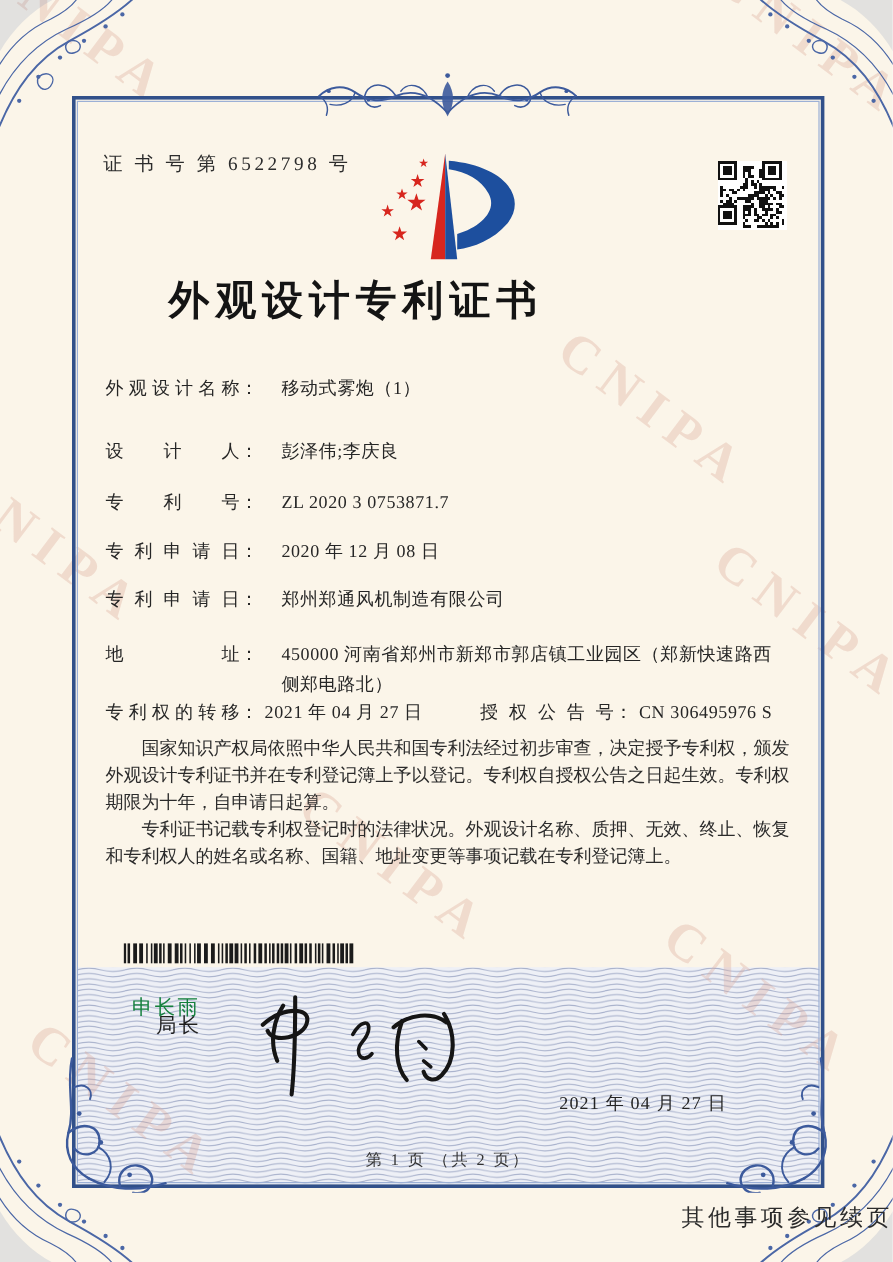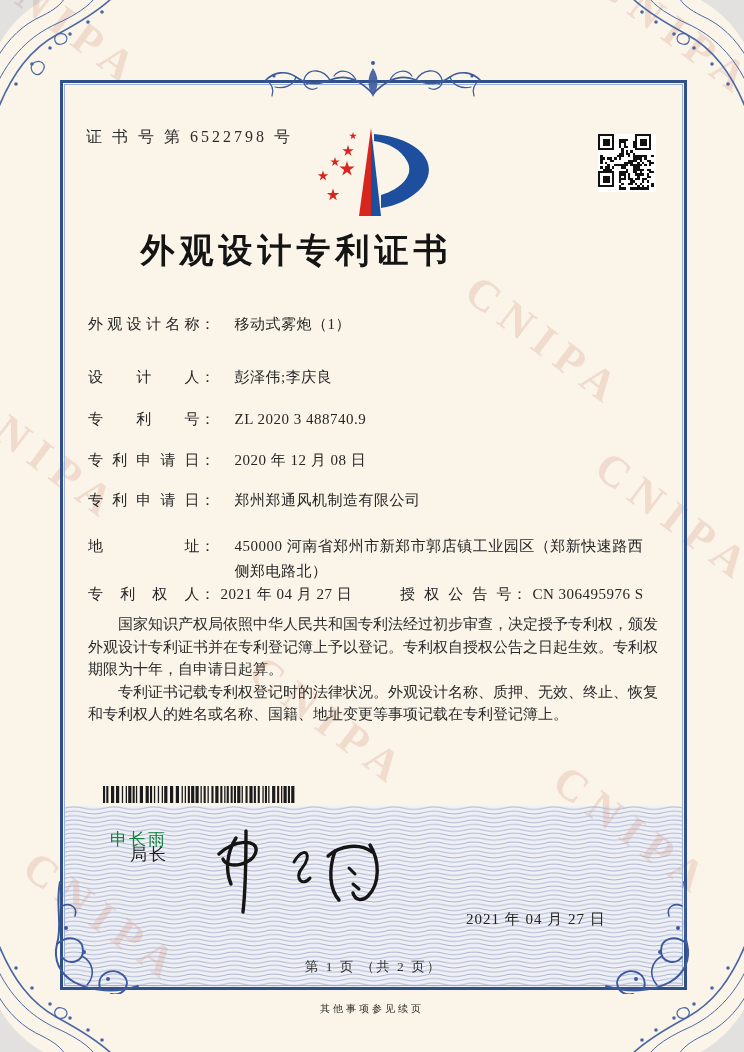--- a/index.html
+++ b/index.html
@@ -53,21 +53,21 @@
 
   .barcode{position:absolute;left:103px;top:786px;width:194px;height:17px;}
 
   .sig-title{position:absolute;left:110px;top:843px;font-size:17px;letter-spacing:2px;color:#1f1f1f;margin-left:20px;}
   .sig-name{position:absolute;left:110px;top:828px;font-size:17px;letter-spacing:2px;color:#15803d;}
   .sig-script{position:absolute;left:200px;top:826px;width:210px;height:92px;}
   .sig-date{position:absolute;left:466px;top:910px;font-size:15px;letter-spacing:1px;color:#242424;}
 
   .page-ind{position:absolute;left:60px;top:958px;width:627px;text-align:center;font-size:13.5px;
             letter-spacing:2px;color:#333;}
-  .cont-note{position:absolute;left:0;top:1002px;width:744px;text-align:center;font-size:10px;
+  .cont-note{position:absolute;left:0;top:1002px;width:744px;text-align:right;font-size:19px;
              letter-spacing:3px;color:#2b2b2b;}
 </style>
 </head>
 <body>
 
 <div class="page">
 
   <div class="band">
     <svg viewBox="0 0 619 181" preserveAspectRatio="none">
       <defs>
@@ -414,39 +414,39 @@
         <span class="fvalue">移动式雾炮（1）</span>
     </div>
     <div class="frow" style="top:365px">
       <span class="flabel">设计人</span>
         <span class="fcolon">：</span>
         <span class="fvalue">彭泽伟;李庆良</span>
     </div>
     <div class="frow" style="top:407px">
       <span class="flabel">专利号</span>
         <span class="fcolon">：</span>
-        <span class="fvalue">ZL 2020 3 488740.9</span>
+        <span class="fvalue">ZL 2020 3 0753871.7</span>
     </div>
     <div class="frow" style="top:448px">
       <span class="flabel">专利申请日</span>
         <span class="fcolon">：</span>
         <span class="fvalue">2020 年 12 月 08 日</span>
     </div>
     <div class="frow" style="top:488px">
       <span class="flabel">专利申请日</span>
         <span class="fcolon">：</span>
         <span class="fvalue">郑州郑通风机制造有限公司</span>
     </div>
     <div class="frow" style="top:534px">
       <span class="flabel">地址</span>
         <span class="fcolon">：</span>
         <span class="fvalue">450000 河南省郑州市新郑市郭店镇工业园区（郑新快速路西侧郑电路北）</span>
     </div>
     <div class="frow" style="top:582px;display:block;position:absolute">
-      <span class="flabel">专利权人</span><span class="fcolon">：</span><span style="margin-left:5px">2021 年 04 月 27 日</span>
+      <span class="flabel">专利权的转移</span><span class="fcolon">：</span><span style="margin-left:5px">2021 年 04 月 27 日</span>
       <span class="grant-b">
         <span class="flabel">授权公告号</span><span class="fcolon">：</span><span style="margin-left:5px">CN 306495976 S</span>
       </span>
     </div>
 
     <div class="paras">
       <p>国家知识产权局依照中华人民共和国专利法经过初步审查，决定授予专利权，颁发外观设计专利证书并在专利登记簿上予以登记。专利权自授权公告之日起生效。专利权期限为十年，自申请日起算。</p>
       <p>专利证书记载专利权登记时的法律状况。外观设计名称、质押、无效、终止、恢复和专利权人的姓名或名称、国籍、地址变更等事项记载在专利登记簿上。</p>
     </div>
 

